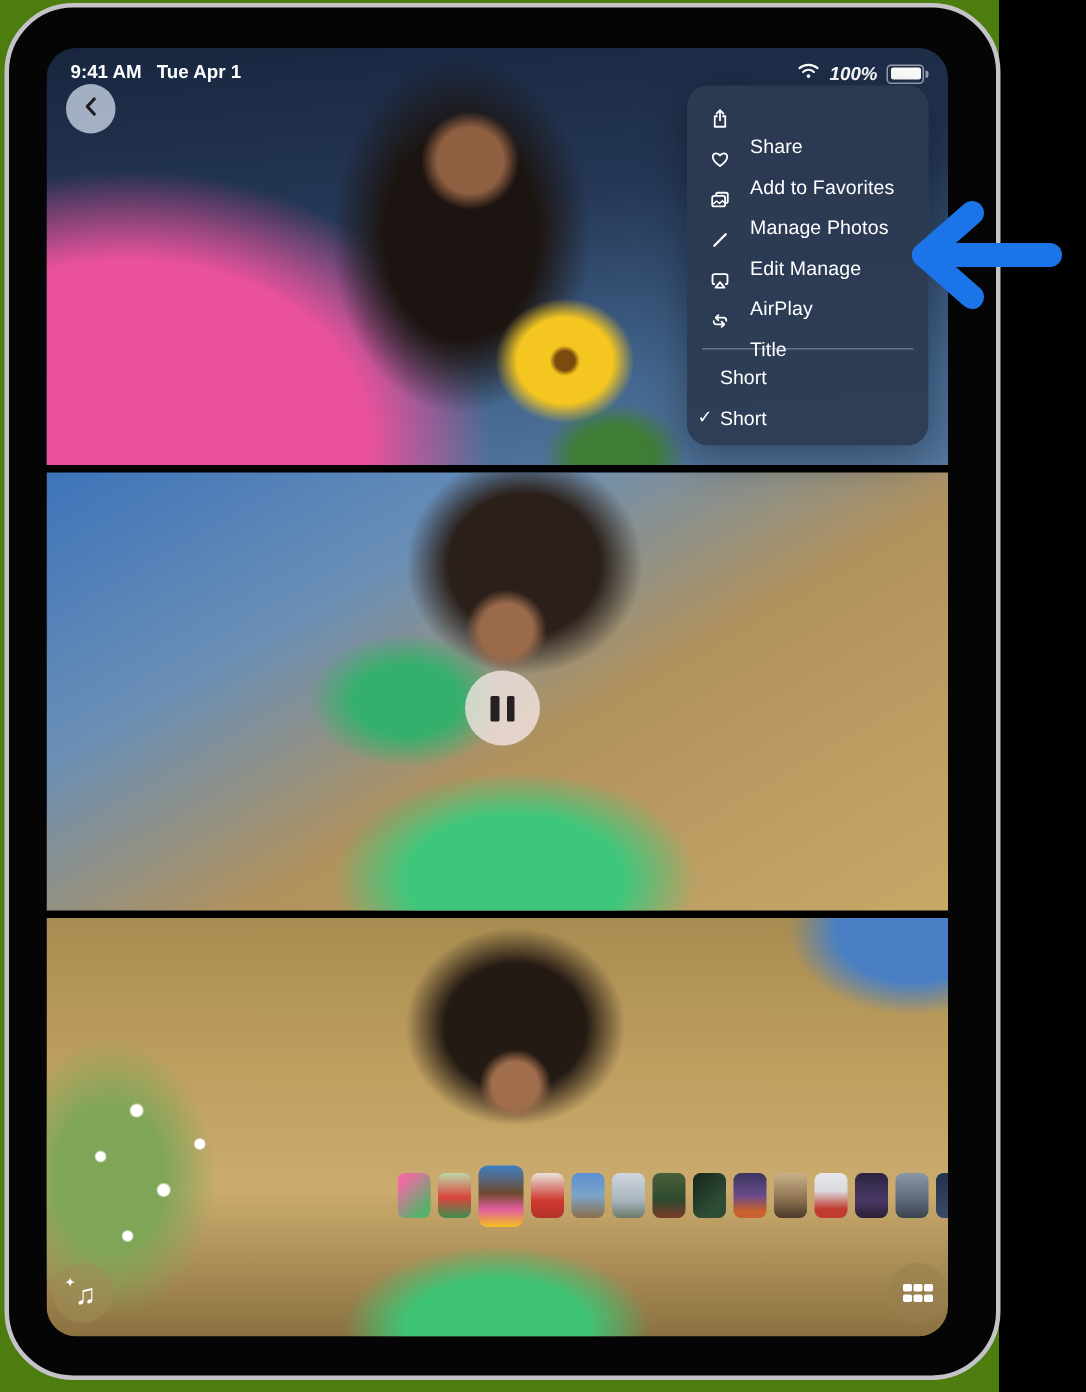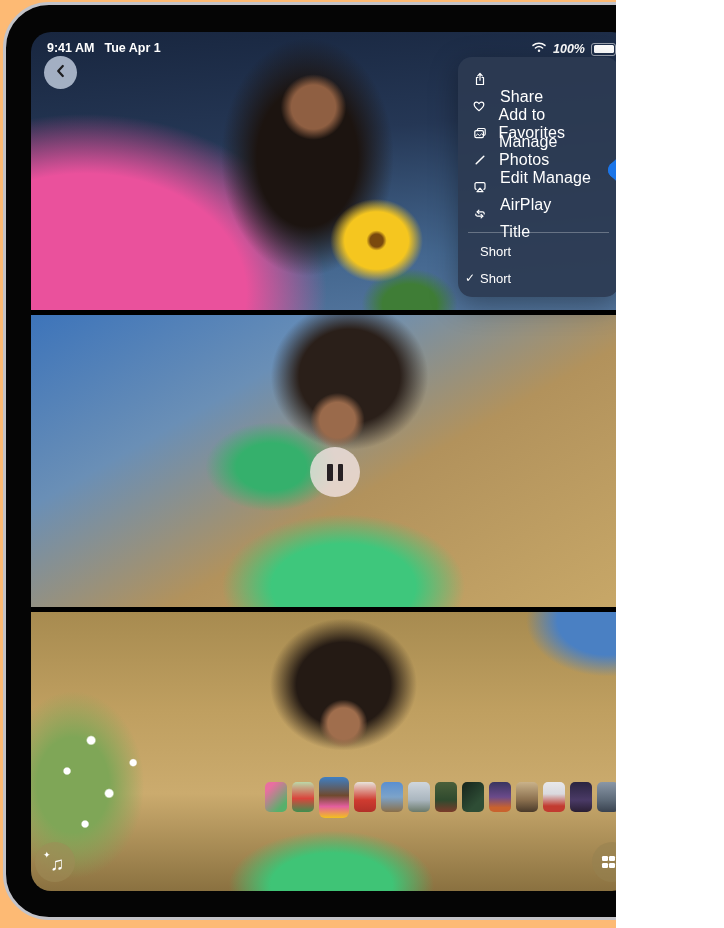--- a/index.html
+++ b/index.html
@@ -1,16 +1,16 @@
 <!DOCTYPE html>
 <html><head>
 <meta charset="utf-8">
 <style>
   html,body{margin:0;padding:0;background:#fff;}
-  .stage{position:relative;width:616px;height:928px;background:#fdba74;overflow:hidden;
+  .stage{position:relative;width:724px;height:928px;background:#4d7c0f;overflow:hidden;
          font-family:"Liberation Sans","DejaVu Sans",sans-serif;}
   .right-black{position:absolute;left:666px;top:0;width:58px;height:928px;background:#000;}
   .device{position:absolute;left:3px;top:2px;width:658px;height:912px;background:#050505;
           border:3px solid #c3c3c8;border-radius:46px;}
   .screen{position:absolute;left:25px;top:27px;width:601px;height:859px;border-radius:20px;
           overflow:hidden;background:#000;}
   .photo{position:absolute;left:0;width:601px;}
   .photo1{top:0;height:278px;background:
     radial-gradient(circle 13px at 57.5% 75%, #7a4a0e 0 50%, rgba(122,74,14,0) 78%),
     radial-gradient(ellipse 58px 52px at 57.5% 75%, #f5c61f 0 55%, rgba(245,198,31,0) 80%),
@@ -55,21 +55,21 @@
 
   .pause-btn{position:absolute;left:279px;top:415px;width:50px;height:50px;border-radius:50%;
              background:rgba(243,229,228,.78);display:flex;align-items:center;justify-content:center;
              gap:5px;z-index:4;cursor:pointer;}
   .pause-btn .bar{width:5.5px;height:17px;background:#262023;border-radius:1px;}
 
   .menu{position:absolute;left:427px;top:25px;width:161px;border-radius:14px;z-index:6;
         background:rgba(44,58,82,.93);padding:8px 0 5px 0;box-shadow:0 8px 28px rgba(0,0,0,.35);}
   .mi{height:27px;display:flex;align-items:center;padding:0 12px;cursor:pointer;color:#fff;}
   .mi-icon{width:20px;display:flex;justify-content:center;}
-  .mi-label{margin-left:10px;font-size:16px;letter-spacing:.1px;margin-top:37px;}
+  .mi-label{margin-left:10px;font-size:13px;letter-spacing:.1px;margin-top:37px;}
   .menu-sep{height:1px;background:rgba(255,255,255,.28);margin:5px 10px;}
   .mi-dur{height:27px;display:flex;align-items:center;position:relative;padding:0 12px 0 22px;
           color:#fff;font-size:13px;cursor:pointer;}
   .mi-check{position:absolute;left:7px;top:6px;font-size:12px;color:#fff;}
 
   .filmstrip{position:absolute;left:234px;top:743px;right:0;height:44px;display:flex;
              align-items:center;gap:5px;overflow:hidden;z-index:4;}
   .thumb{flex:0 0 auto;width:22px;height:30px;border-radius:5px;}
   .thumb.sel{width:30px;height:41px;border-radius:6px;}
 

